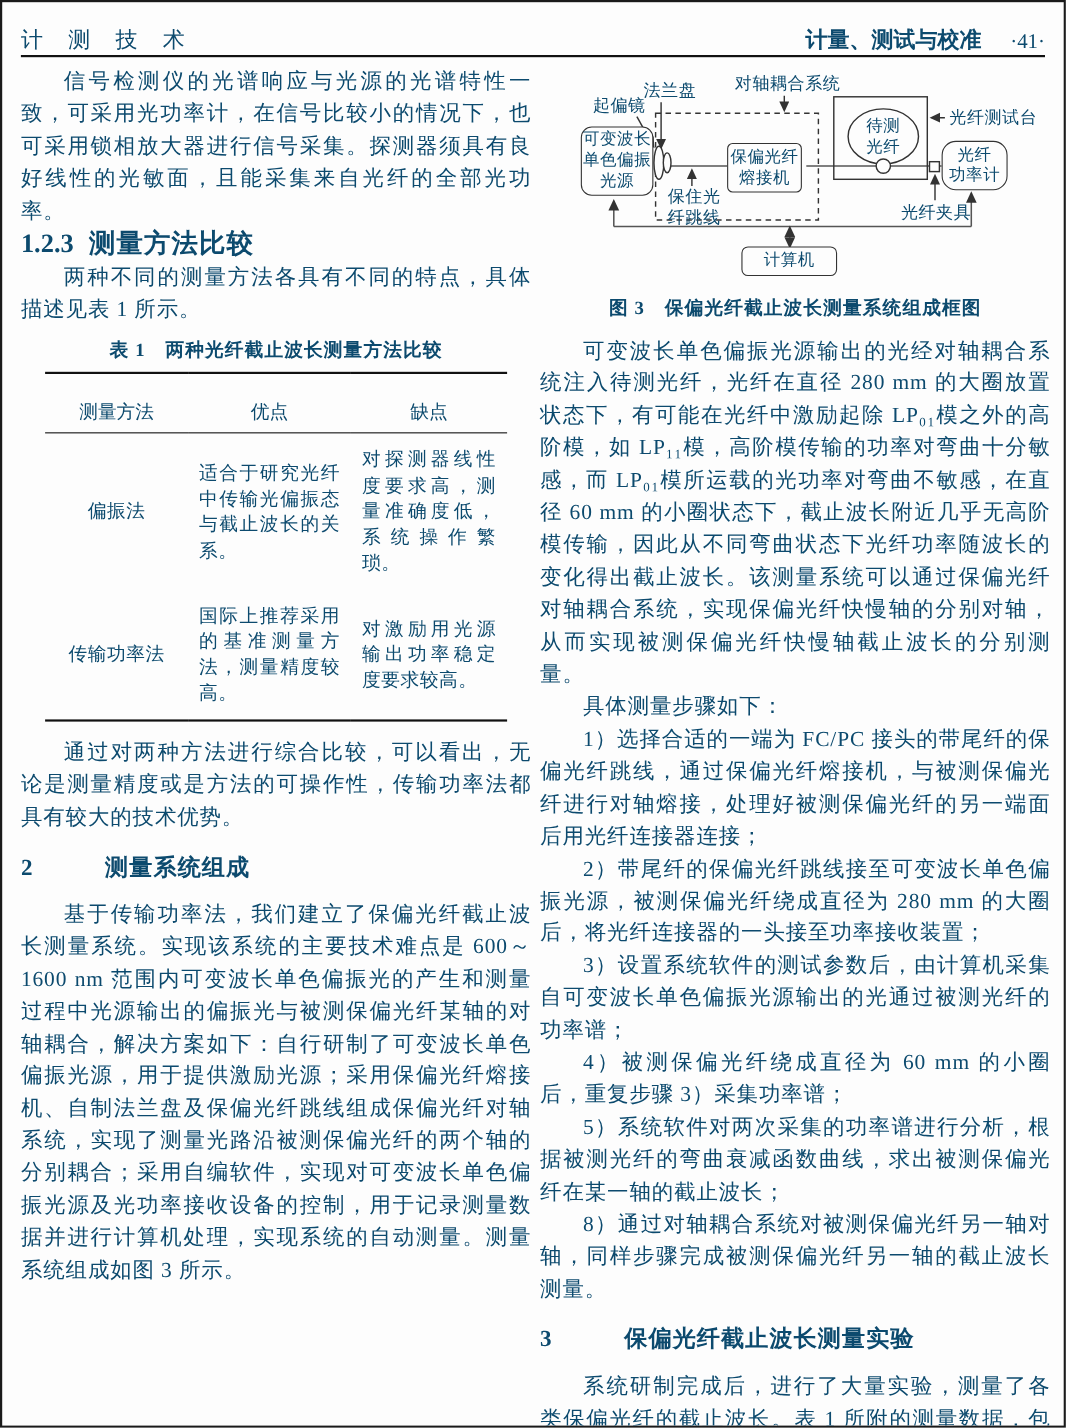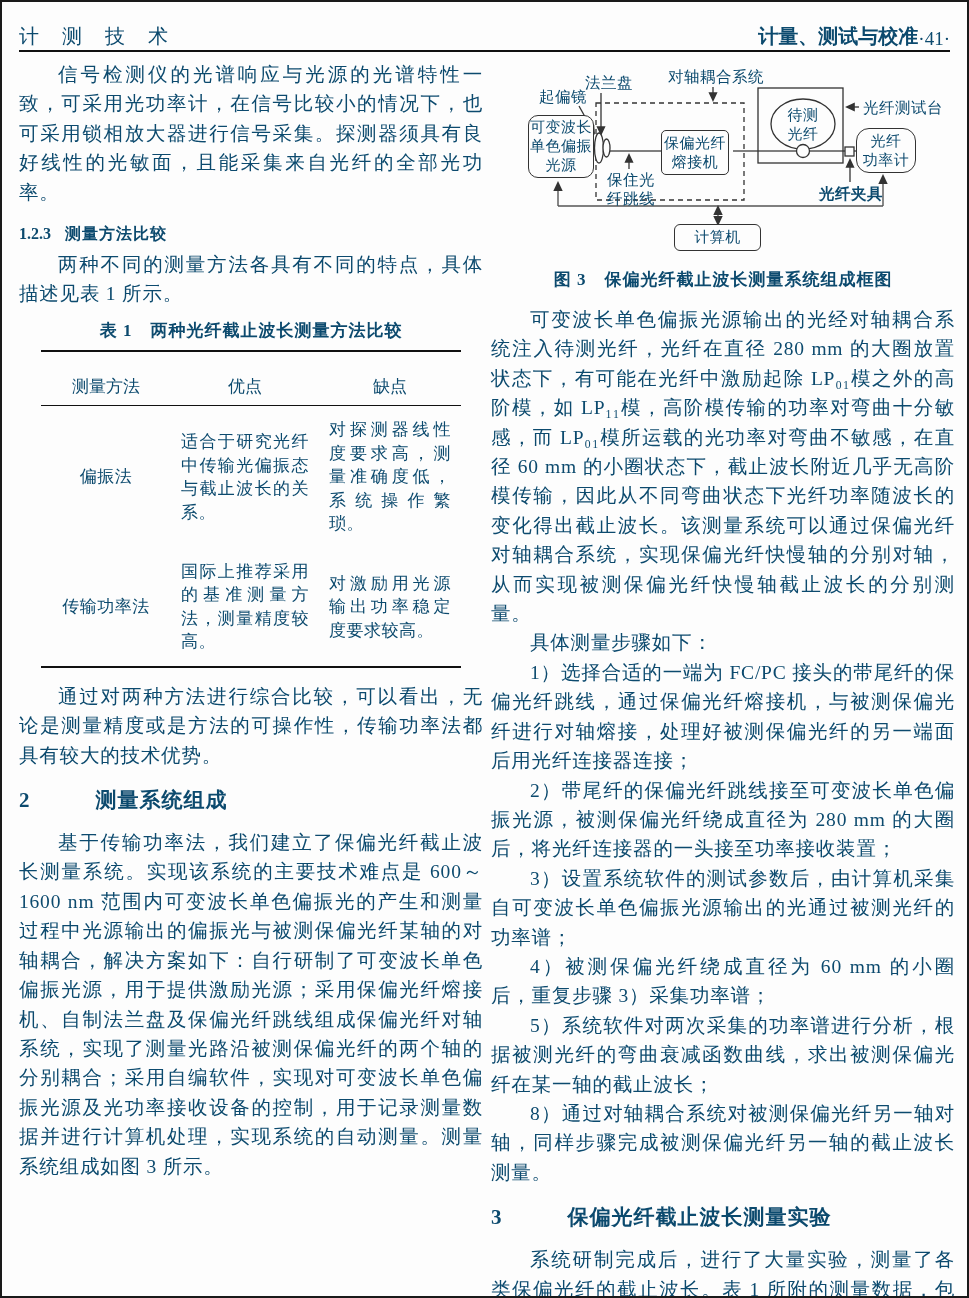--- a/index.html
+++ b/index.html
@@ -7,31 +7,31 @@
   .page {
     position:relative; width:969px; height:1298px; margin:0 auto;
     background:#fdfdfd; color:#0c4a6e; overflow:hidden;
     border:2px solid #1a1a1a;
     font-family:"Liberation Serif","DejaVu Serif",serif;
   }
   
   .header { position:absolute; left:17px; right:17px; top:14px; height:34px;
     display:flex; justify-content:space-between; align-items:flex-end; }
   .journal-name { font-size:20px; letter-spacing:9px; }
-  .header-right { display:flex; align-items:flex-end; }
+  .header-right { display:flex; align-items:flex-end; gap:26px; }
   .section-name { font-size:20px; font-weight:bold; font-family:"Liberation Sans",sans-serif; }
   .page-no { font-size:19px; }
   .header-rule { position:absolute; left:17px; right:17px; top:48px; height:2px; background:#111; }
   
   .col { position:absolute; top:58px; width:464px; }
   .col-left  { left:17px; }
   .col-right { left:489px; }
   p.body { font-size:19.5px; line-height:29.4px; letter-spacing:0.8px;
     text-align:justify; text-indent:2em; }
-  .h-sub { font-size:16px; line-height:30px; margin:12px 0 1px; font-weight:bold; }
+  .h-sub { font-size:24px; line-height:30px; margin:0 0 1px; font-weight:bold; }
   .h-sub .num { font-family:"Liberation Serif",serif; margin-right:14px; }
   .h-sub .ttl { font-family:"Liberation Sans",sans-serif; letter-spacing:1px; }
   .h-main { font-size:21px; line-height:26px; margin:17px 0 15px; font-weight:bold;
     font-family:"Liberation Sans",sans-serif; }
   .h-main .num { margin-right:20px; font-family:"Liberation Serif",serif; }
   .h-main .ttl { letter-spacing:1px;margin-left:46px; }
   
   .table-caption { text-align:center; font-weight:bold; font-size:17px;
     margin:10px 0 8px; letter-spacing:1px; }
   table.cmp { border-collapse:collapse; width:420px; margin:0 0 6px 22px;
@@ -162,21 +162,21 @@
       <div class="dbox" style="left:365px;top:68px;width:60px;height:45px;border-radius:13px;">光纤
 功率计</div>
       <div class="dbox" style="left:183px;top:164px;width:87px;height:27px;border-radius:6px;">计算机</div>
 
       <div class="dlabel" style="left:48px;top:27px;">起偏镜</div>
       <div class="dlabel" style="left:94px;top:13px;">法兰盘</div>
       <div class="dlabel" style="left:177px;top:7px;">对轴耦合系统</div>
       <div class="dlabel" style="left:116px;top:110px;">保住光
 纤跳线</div>
       <div class="dlabel" style="left:372px;top:38px;">光纤测试台</div>
-      <div class="dlabel" style="left:328px;top:124px;font-weight:bold;">光纤夹具</div>
+      <div class="dlabel" style="left:328px;top:124px;">光纤夹具</div>
     </div>
 
     <div class="fig-caption">图 3　保偏光纤截止波长测量系统组成框图</div>
 
     <p class="body">可变波长单色偏振光源输出的光经对轴耦合系统注入待测光纤，光纤在直径 280 mm 的大圈放置状态下，有可能在光纤中激励起除 LP₀₁模之外的高阶模，如 LP₁₁模，高阶模传输的功率对弯曲十分敏感，而 LP₀₁模所运载的光功率对弯曲不敏感，在直径 60 mm 的小圈状态下，截止波长附近几乎无高阶模传输，因此从不同弯曲状态下光纤功率随波长的变化得出截止波长。该测量系统可以通过保偏光纤对轴耦合系统，实现保偏光纤快慢轴的分别对轴，从而实现被测保偏光纤快慢轴截止波长的分别测量。</p>
     <p class="body">具体测量步骤如下：</p>
     <p class="body">1）选择合适的一端为 FC/PC 接头的带尾纤的保偏光纤跳线，通过保偏光纤熔接机，与被测保偏光纤进行对轴熔接，处理好被测保偏光纤的另一端面后用光纤连接器连接；</p>
     <p class="body">2）带尾纤的保偏光纤跳线接至可变波长单色偏振光源，被测保偏光纤绕成直径为 280 mm 的大圈后，将光纤连接器的一头接至功率接收装置；</p>
     <p class="body">3）设置系统软件的测试参数后，由计算机采集自可变波长单色偏振光源输出的光通过被测光纤的功率谱；</p>
     <p class="body">4）被测保偏光纤绕成直径为 60 mm 的小圈后，重复步骤 3）采集功率谱；</p>

